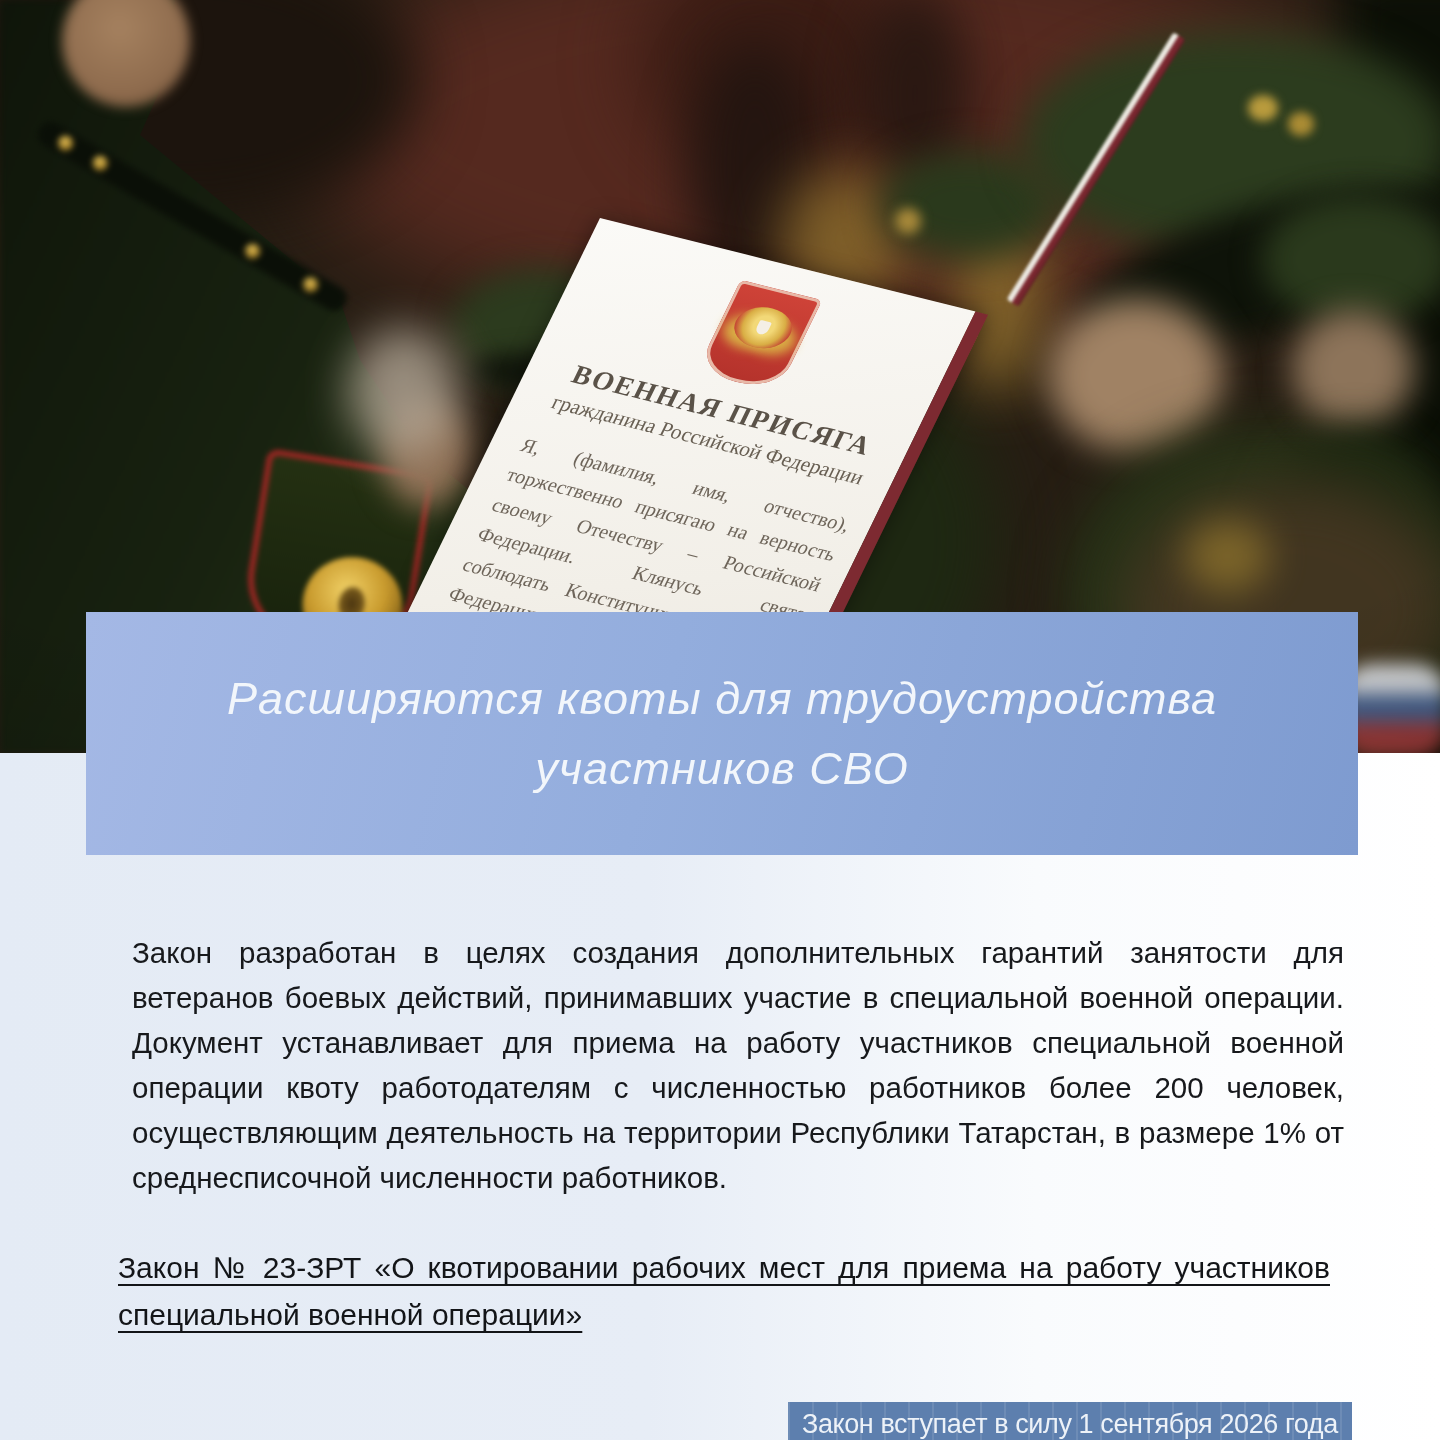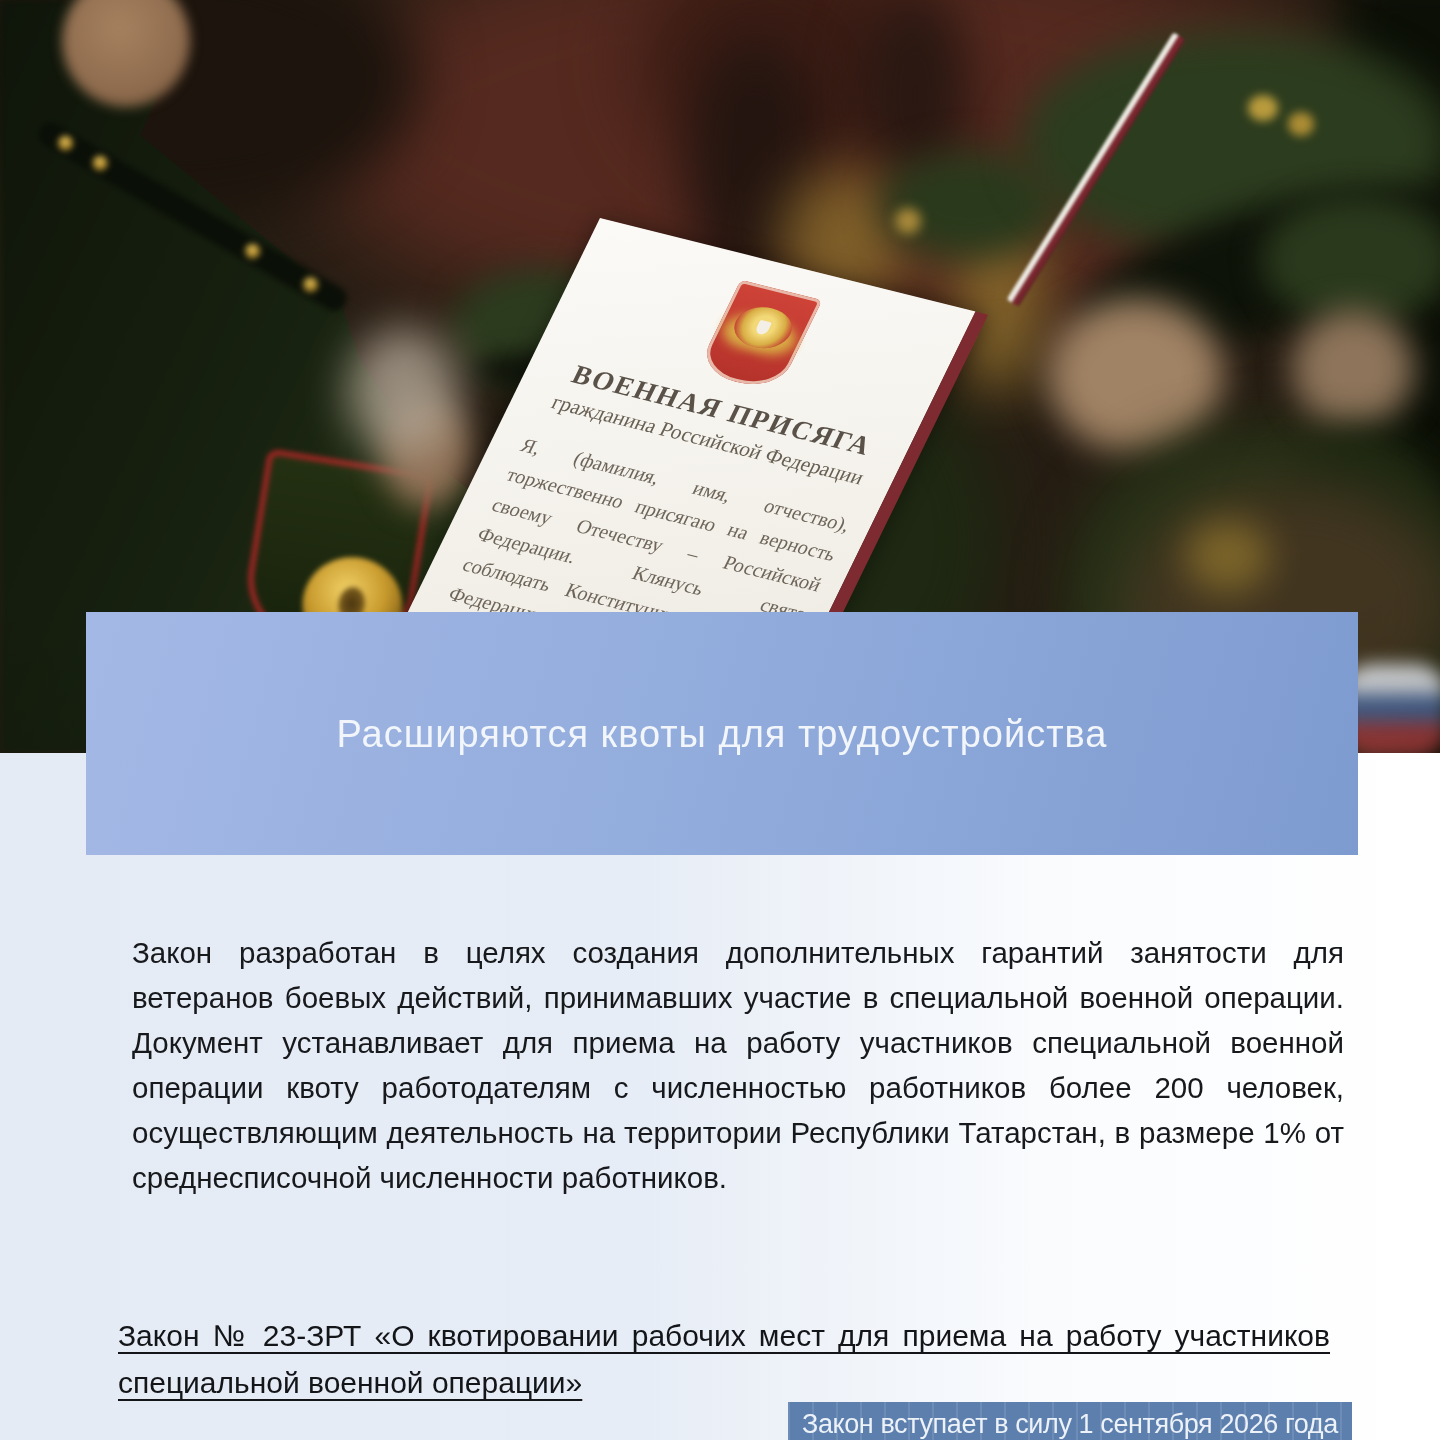--- a/index.html
+++ b/index.html
@@ -91,27 +91,27 @@
   .doc-body{margin-top:20px;font-size:20px;line-height:1.62;text-align:justify;
             word-spacing:7px;color:#6e655a;}
 
   .vignette{position:absolute;inset:0;
      background:radial-gradient(120% 105% at 48% 38%,rgba(0,0,0,0) 55%,rgba(0,0,0,.28) 100%);}
 
   
   .banner{position:absolute;left:86px;top:612px;width:1272px;height:243px;z-index:10;
           background:linear-gradient(105deg,#a4b8e5 0%,#93addd 45%,#7e9bd0 100%);
           display:flex;flex-direction:column;justify-content:center;align-items:center;}
-  .banner-title{color:#f2f6fb;font-size:38px;line-height:70px;letter-spacing:1px;
-                text-align:right;font-weight:400;}
+  .banner-title{color:#f2f6fb;font-size:45px;line-height:70px;letter-spacing:1px;
+                text-align:right;font-weight:400;font-style:italic;}
 
   
   .body-par{position:absolute;left:132px;top:900px;width:1212px;
             font-size:29.5px;line-height:45px;color:#17191c;text-align:justify;}
-  .law-link{position:absolute;left:118px;top:1312px;width:1212px;display:block;
+  .law-link{position:absolute;left:118px;top:1244px;width:1212px;display:block;
             font-size:30px;line-height:47px;color:#131518;text-align:justify;
             text-decoration:underline;text-decoration-thickness:2px;text-underline-offset:6px;
             cursor:pointer;}
   .badge{position:absolute;left:788px;top:1402px;height:44px;z-index:5;
          background:repeating-linear-gradient(90deg,rgba(255,255,255,.10) 0 2px,rgba(255,255,255,0) 2px 24px),#5d7fae;
          color:#edf2f8;font-size:27px;letter-spacing:-.4px;white-space:nowrap;
          display:flex;align-items:center;padding:0 14px;box-sizing:border-box;}
 </style>
 </head>
 <body>
@@ -166,19 +166,20 @@
     <div class="doc-body">Я,  (фамилия,  имя,  отчество), торжественно присягаю на верность своему Отечеству – Российской Федерации. Клянусь свято соблюдать Конституцию Российской Федерации, строго выполнять требования воинских уставов, приказы командиров и начальников. Клянусь достойно исполнять воинский долг, мужественно</div>
   </div>
 
   <div class="soldier" style="background:#121a0a;clip-path:polygon(375px 710px,530px 650px,720px 690px,880px 753px,375px 753px);filter:blur(6px);"></div>
 
   <div class="vignette"></div>
 </div>
 
 <div class="banner">
   <div class="banner-title">Расширяются квоты для трудоустройства</div>
+  <div class="banner-title">участников СВО</div>
 </div>
 
 <p class="body-par">Закон разработан в целях создания дополнительных гарантий занятости для ветеранов боевых действий, принимавших участие в специальной военной операции. Документ устанавливает для приема на работу участников специальной военной операции квоту работодателям с численностью работников более 200 человек, осуществляющим деятельность на территории Республики Татарстан, в размере 1% от среднесписочной численности работников.</p>
 
 <a class="law-link">Закон №  23-ЗРТ «О квотировании рабочих мест для приема на работу участников специальной военной операции»</a>
 
 <div class="badge">Закон вступает в силу 1 сентября 2026 года</div>
 
 </body></html>

